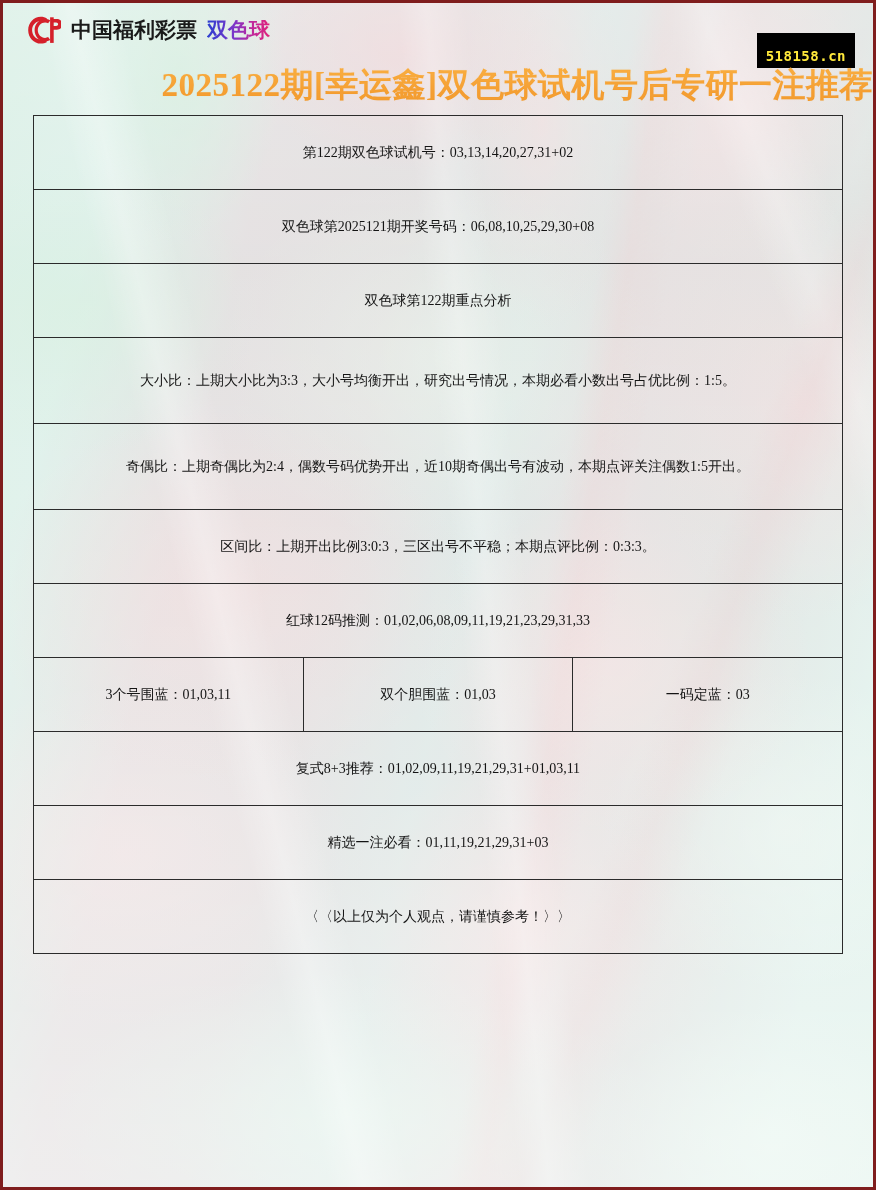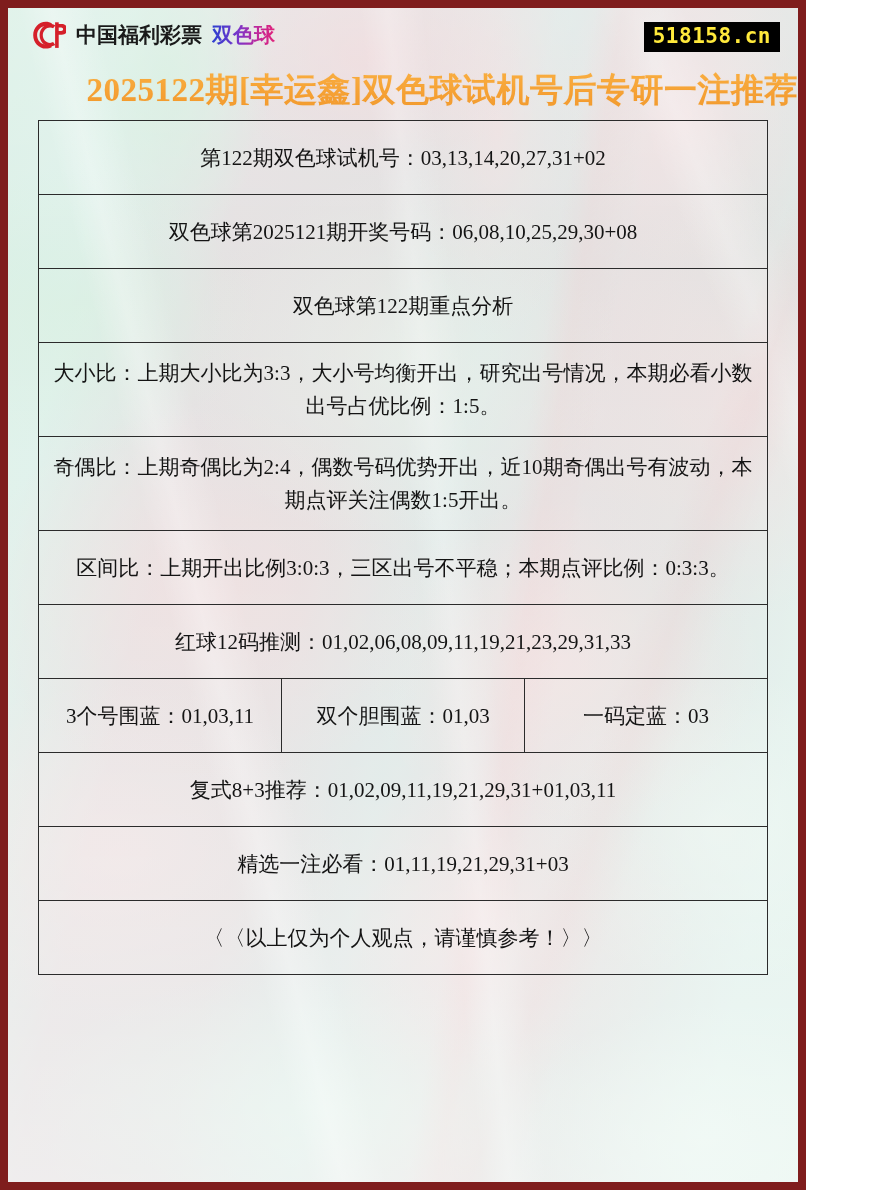--- a/index.html
+++ b/index.html
@@ -12,23 +12,23 @@
     font-family: "Liberation Serif", "DejaVu Serif", serif;
   }
   body {
     background: #ffffff;
     overflow: hidden;
   }
 
   
   .page {
     position: relative;
-    width: 806px;
+    width: 876px;
     height: 1190px;
-    border: 8px solid #7f1d1d;
+    border: 3px solid #7f1d1d;
     background: #0f766e;
     overflow: hidden;
   }
 
   
   .bg-layer {
     position: absolute;
     inset: 0;
     z-index: 0;
     pointer-events: none;
@@ -117,26 +117,26 @@
     background: linear-gradient(90deg, #2b3fd0 0%, #7a35c9 42%, #c0289b 72%, #e0237a 100%);
     -webkit-background-clip: text;
     background-clip: text;
     color: transparent;
     -webkit-text-fill-color: transparent;
   }
   .site-badge {
     background: #000000;
     color: #ffe93b;
     font-family: "DejaVu Sans Mono", "Liberation Mono", monospace;
-    font-size: 21px;
+    font-size: 14px;
     font-weight: bold;
     letter-spacing: 0.5px;
-    padding: 4px 9px 5px;
+    padding: 16px 9px 5px;
     line-height: 1;
-    margin-top: 4px;
+    margin-top: 20px;
   }
 
   
   .headline {
     position: relative;
     z-index: 2;
     text-align: right;
     font-size: 33px;
     font-weight: bold;
     letter-spacing: 0.5px;
@@ -158,21 +158,21 @@
   }
   table.data {
     width: 100%;
     border-collapse: collapse;
     table-layout: fixed;
     background: transparent;
   }
   table.data td {
     border: 1px solid #2b2b2b;
     padding: 14px 12px;
-    font-size: 21px;
+    font-size: 14px;
     color: #141414;
     line-height: 1.55;
     text-align: center;
     vertical-align: middle;
     background: transparent;
   }
   td.tall   { height: 74px; }
   td.para   { text-align: left; padding-left: 14px; padding-right: 14px; height: 86px; }
   td.note   { height: 74px; }
 </style>

